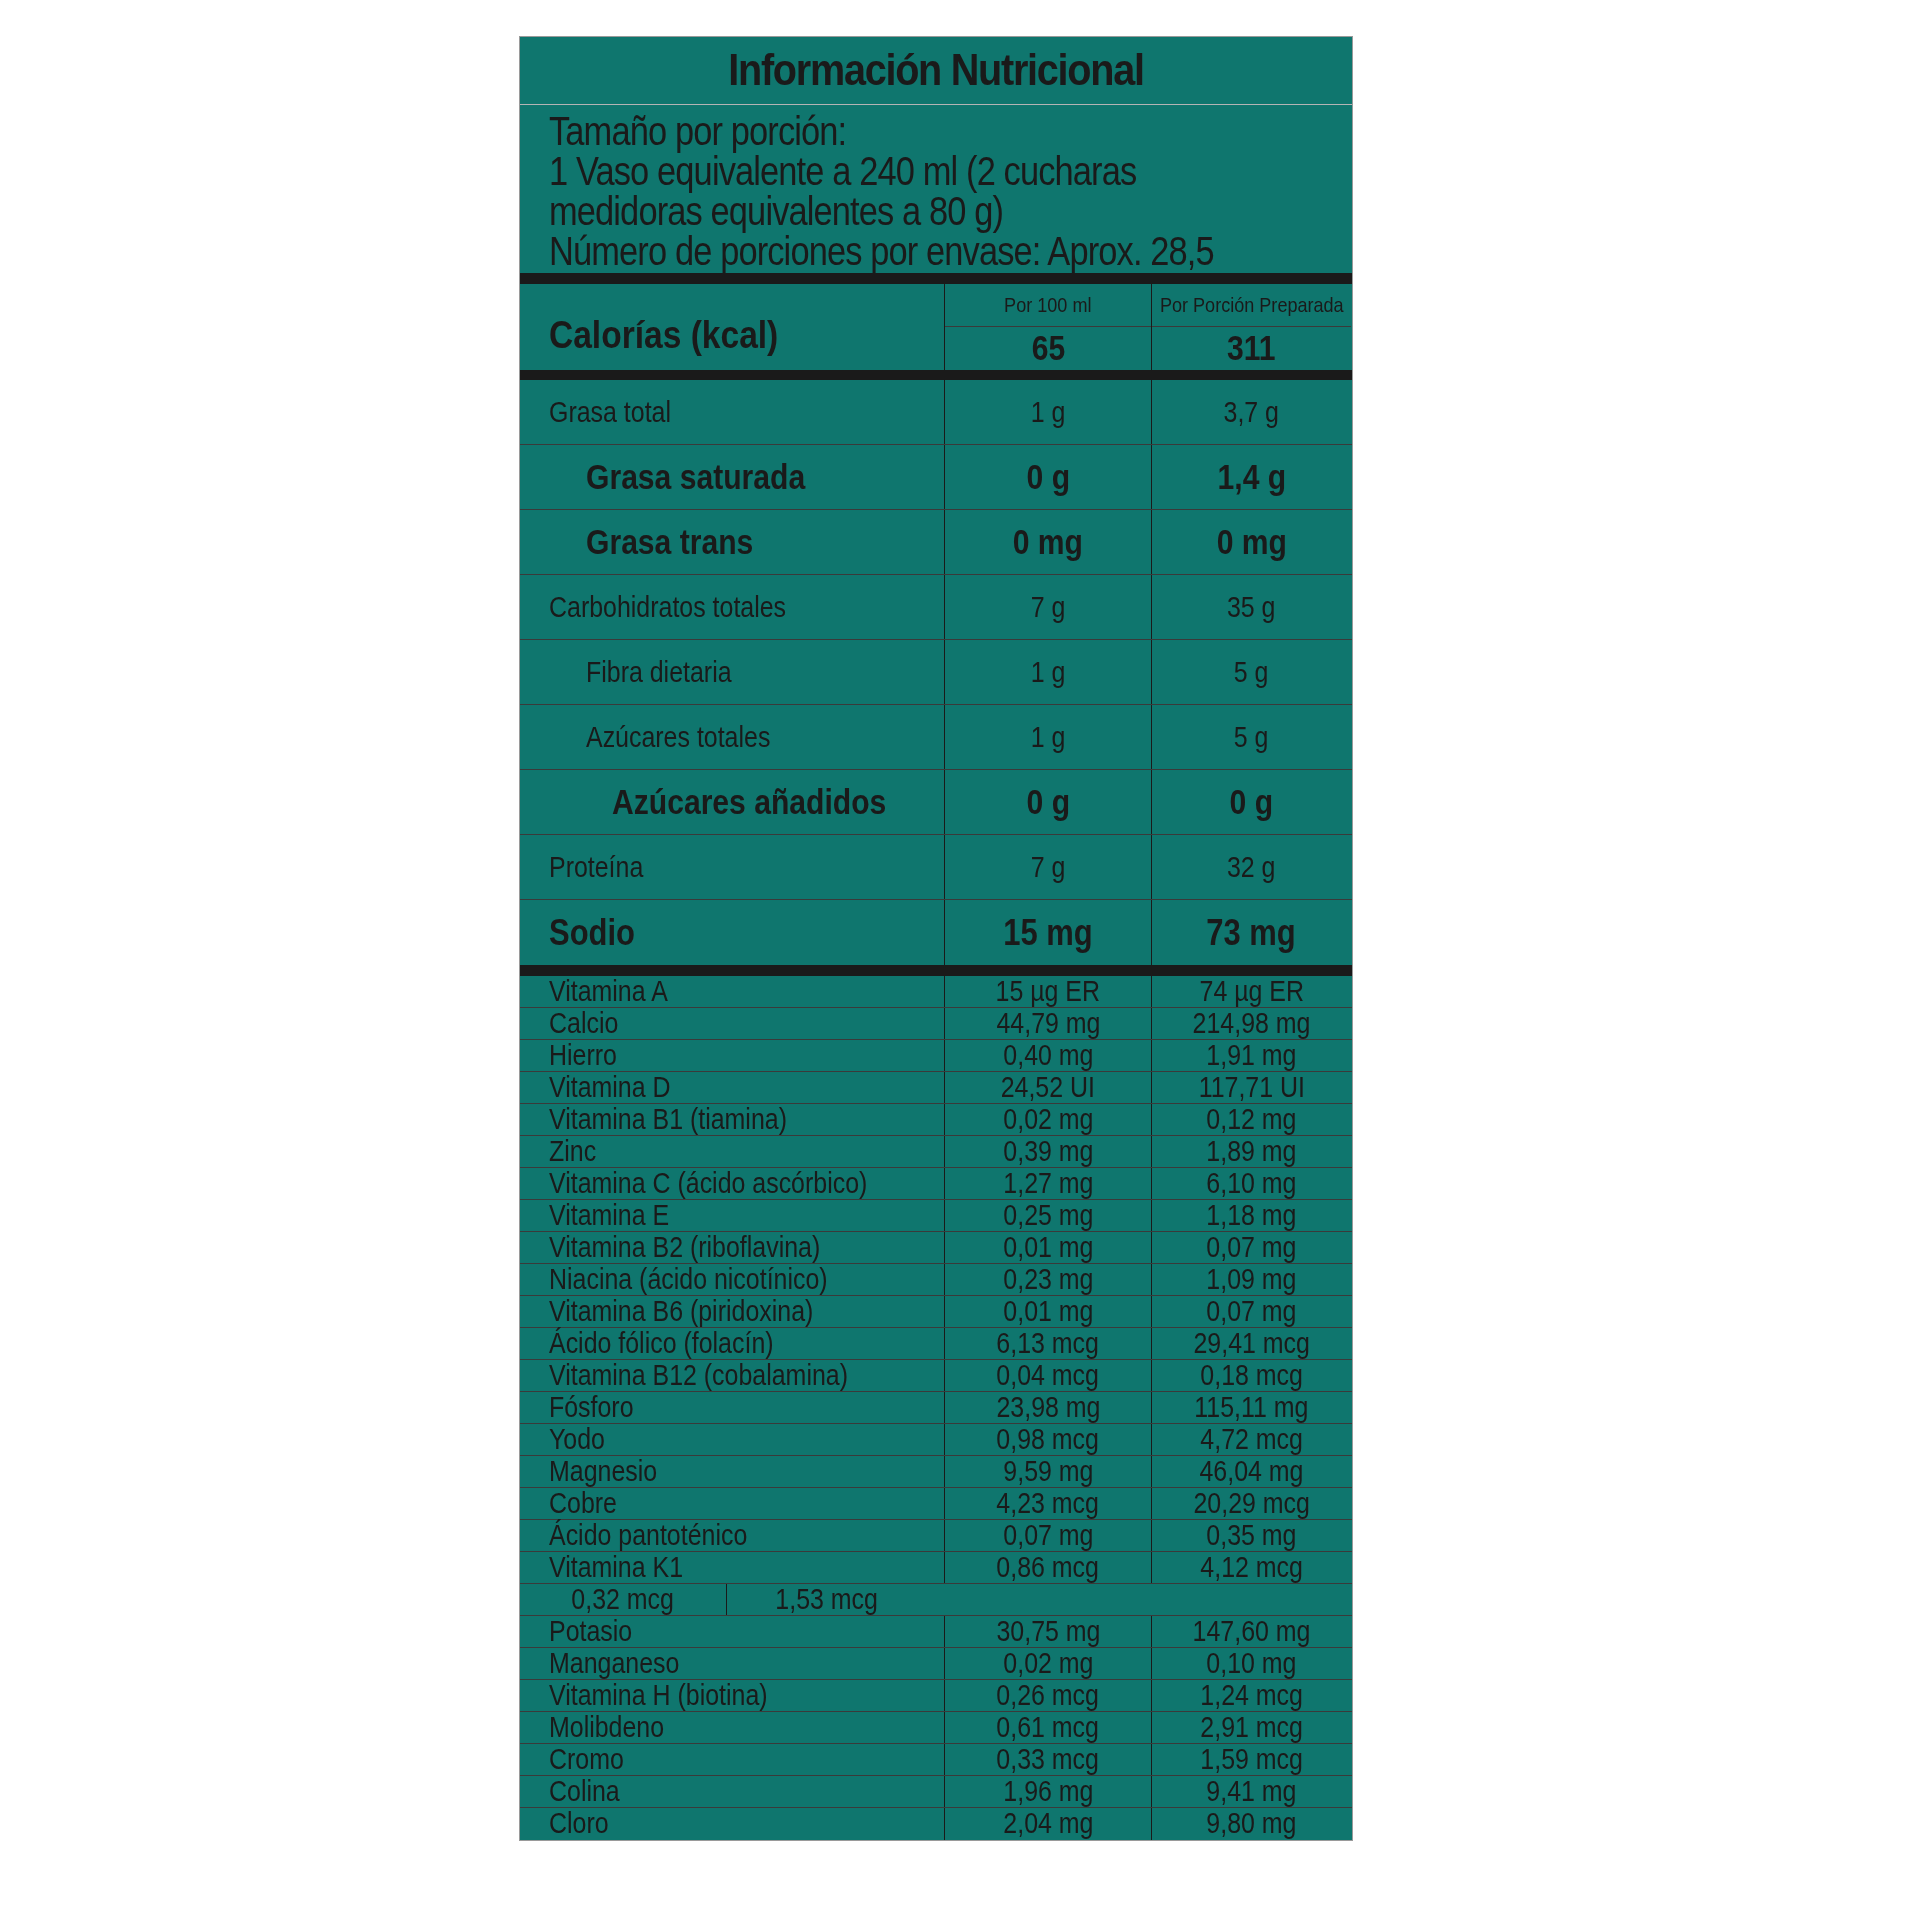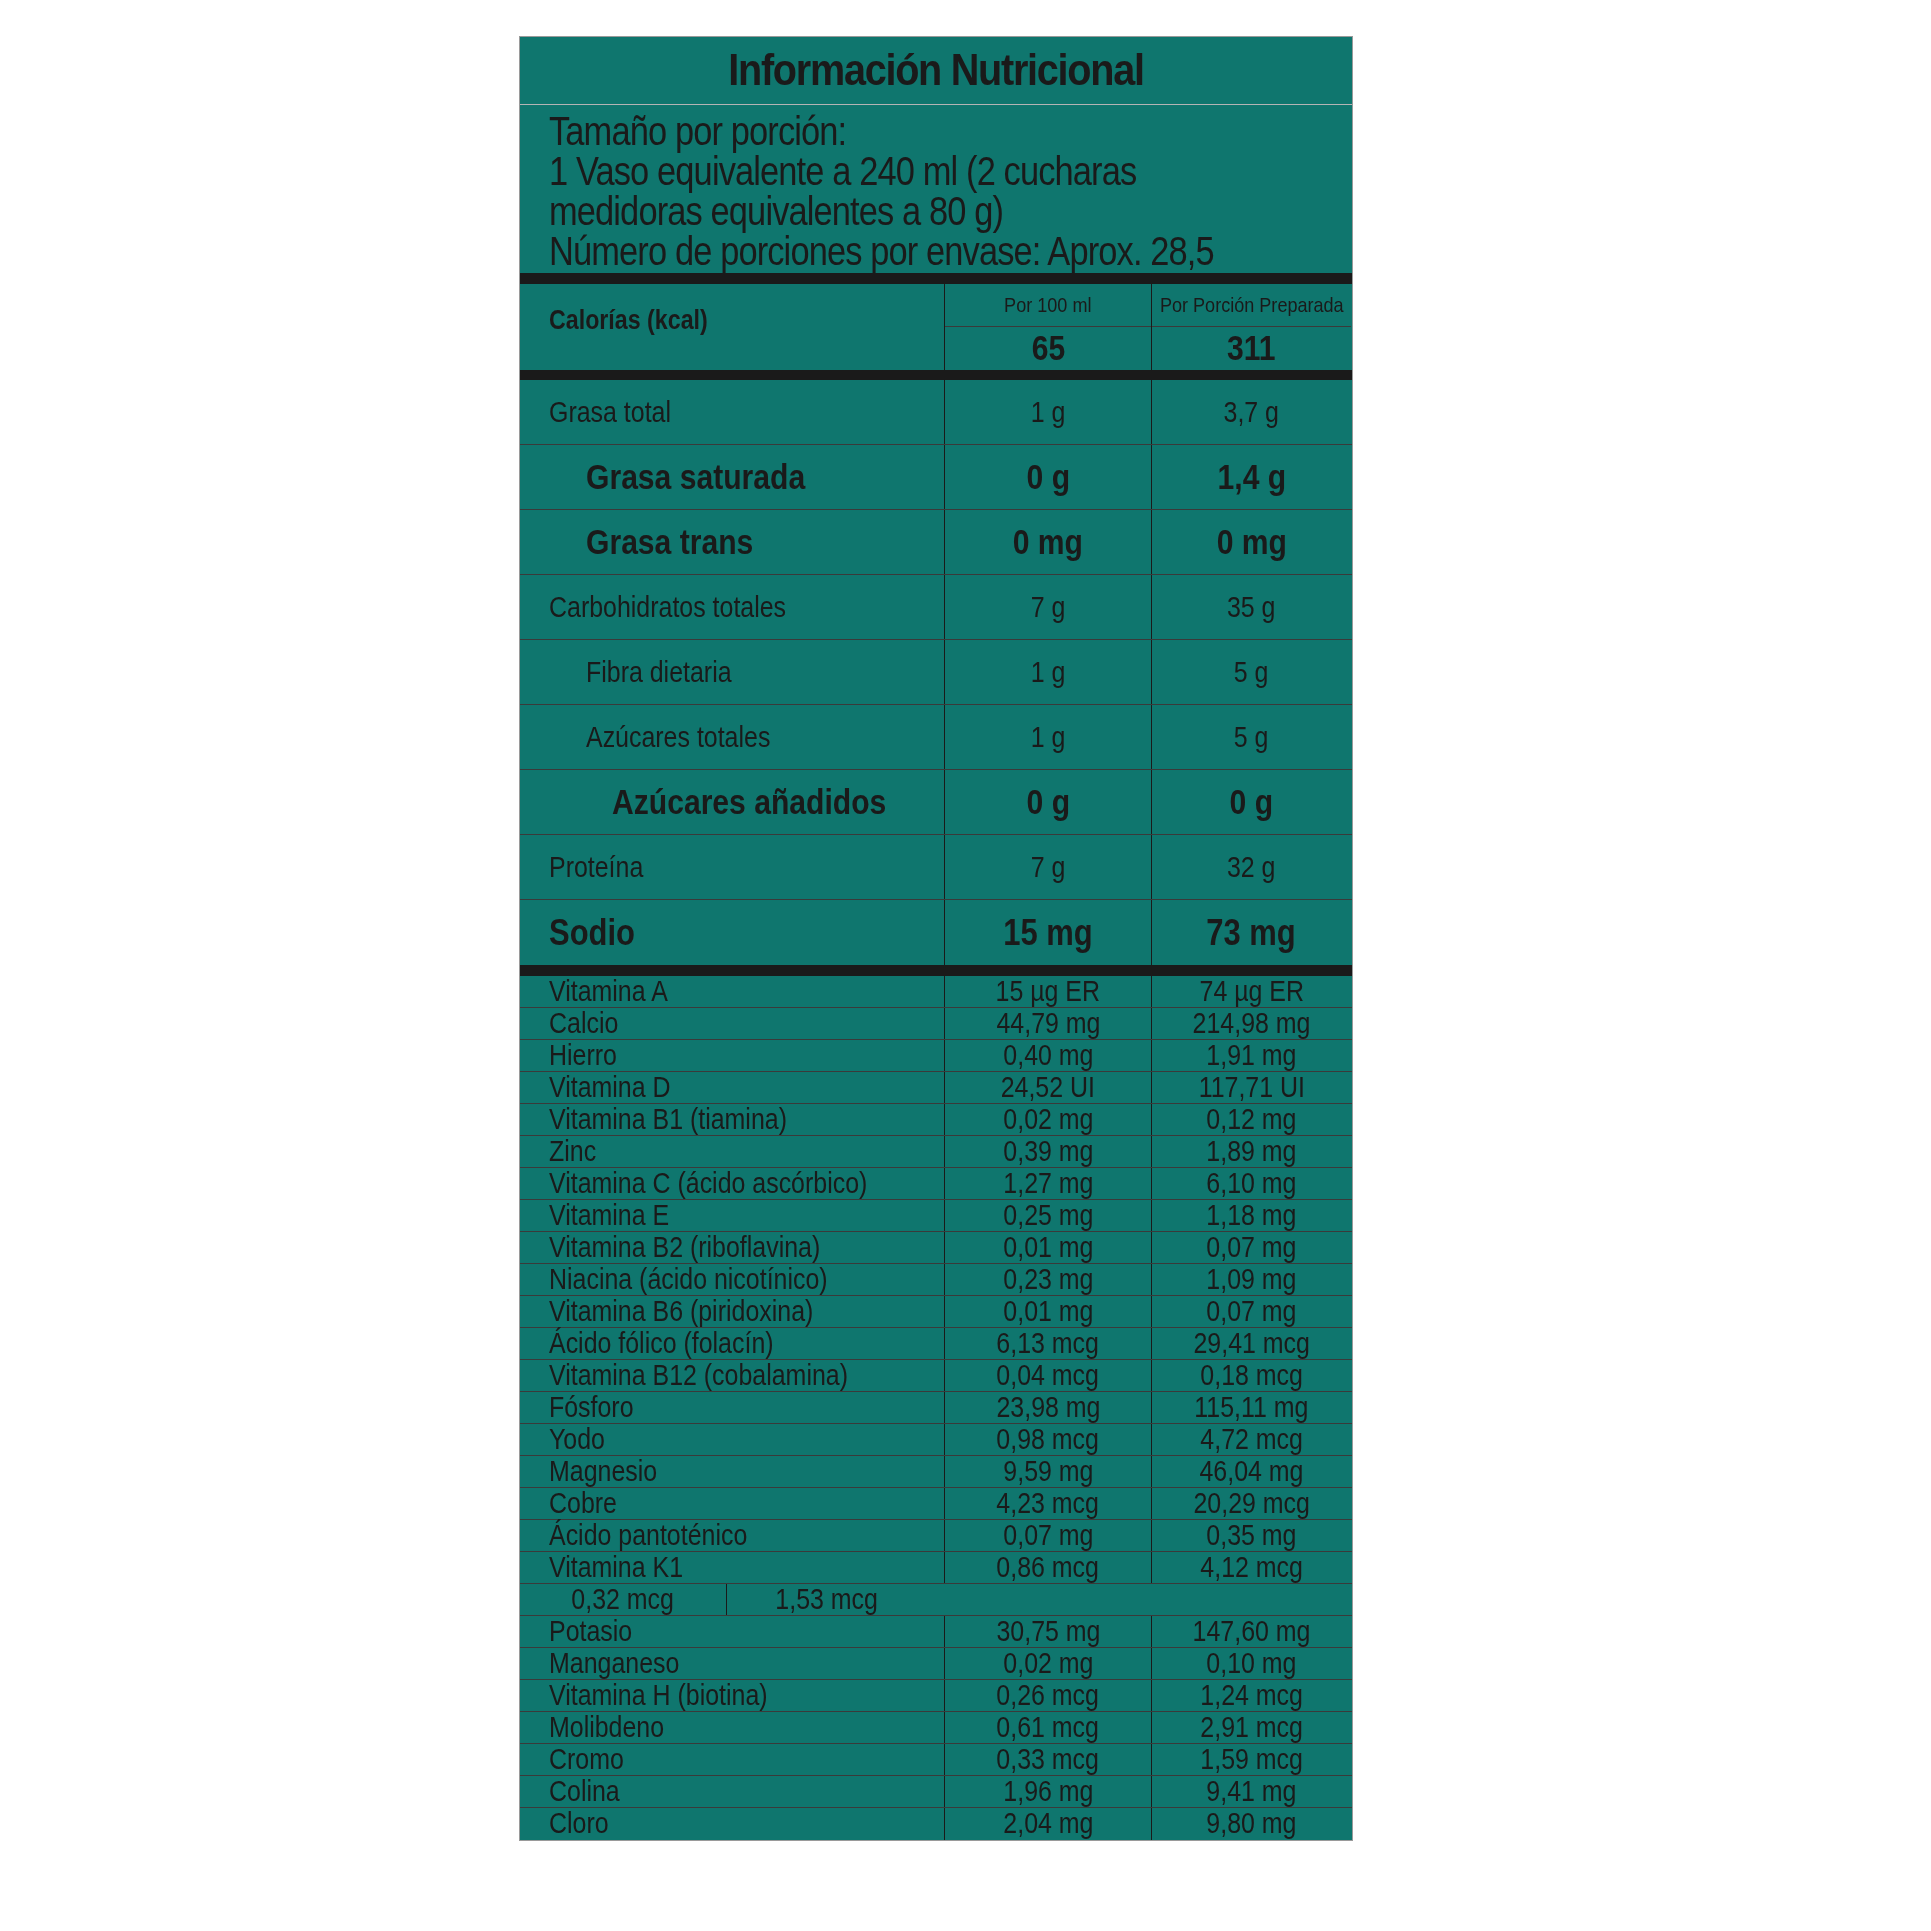--- a/index.html
+++ b/index.html
@@ -24,21 +24,21 @@
   .row { display: flex; box-sizing: border-box; border-bottom: 1.9px solid #3a3a3a; }
   .row:last-child { border-bottom: none; }
   .cell-label { width: 425px; box-sizing: border-box; border-right: 1.9px solid #1a1a1a; display: flex; align-items: center; padding-left: 29px; white-space: nowrap; }
   .cell-val { box-sizing: border-box; display: flex; align-items: center; justify-content: center; white-space: nowrap; }
   .c1 { width: 207px; border-right: 1.9px solid #1a1a1a; }
   .c2 { width: 199px; }
   .sq { display: inline-block; transform: scaleX(0.86); }
   .sql { display: inline-block; transform: scaleX(0.86); transform-origin: left center; }
 
   .cal-block { display: flex; height: 86px; }
-  .cal-label { width: 425px; box-sizing: border-box; border-right: 1.9px solid #1a1a1a; padding: 21px 0 0 29px; font-weight: bold; font-size: 27px; }
+  .cal-label { width: 425px; box-sizing: border-box; border-right: 1.9px solid #1a1a1a; padding: 29px 0 0 29px; font-weight: bold; font-size: 39px; }
   .cal-col { box-sizing: border-box; display: flex; flex-direction: column; }
   .cal-col.c1 { width: 207px; border-right: 1.9px solid #1a1a1a; }
   .cal-col.c2 { width: 199px; }
   .cal-head { height: 42px; border-bottom: 1.9px solid #3a3a3a; display: flex; align-items: center; justify-content: center; font-size: 21px; white-space: nowrap; }
   .cal-val { flex: 1; display: flex; align-items: center; justify-content: center; font-weight: bold; font-size: 35px; }
 
   .macro .row { height: 65px; }
   .macro .normal { font-size: 29px; }
   .macro .bold { font-size: 35px; font-weight: bold; }
   .macro .indent1 { padding-left: 66px; }

